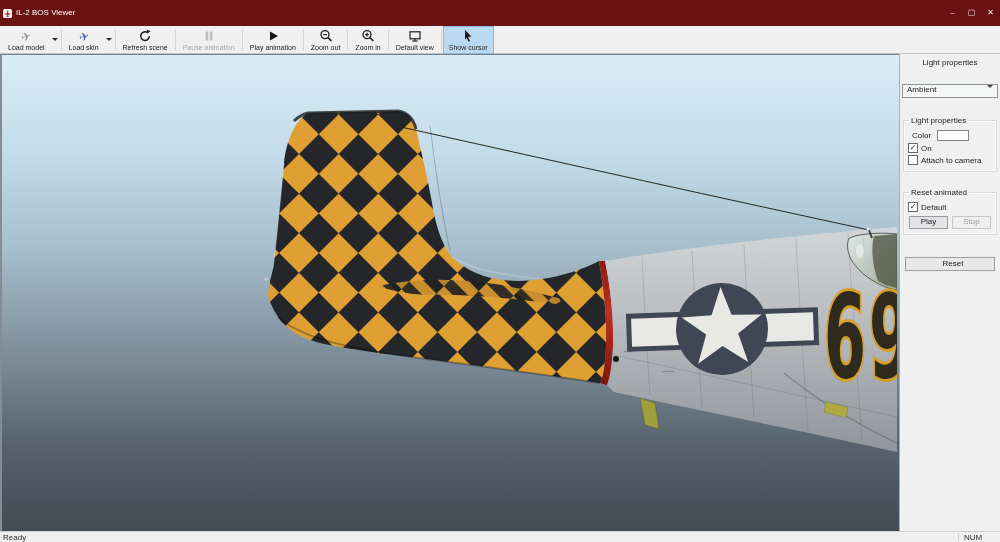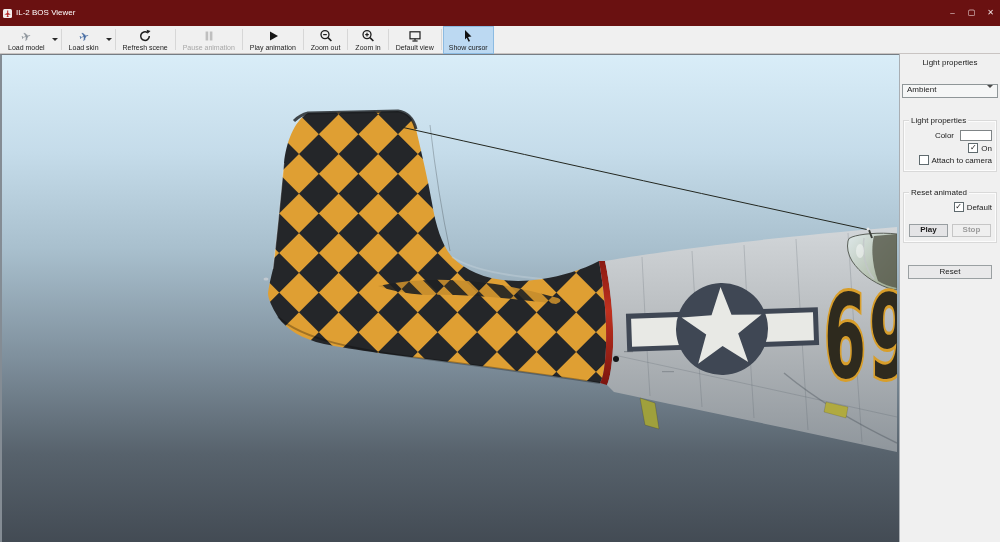--- a/index.html
+++ b/index.html
@@ -33,28 +33,28 @@
     background:linear-gradient(to bottom,#d9edf8 0%,#c5dcea 20%,#a8bfcd 40%,#7f909d 62%,#57626c 82%,#434b54 100%);overflow:hidden;text-align:right;}
   .viewport svg{position:absolute;left:0;top:0;}
 
   
   .sidepanel{flex:1 1 auto;background:#f0f0f0;border-left:1px solid #a9aeb3;font-size:8px;color:#1a1a1a;display:flex;flex-direction:column;gap:14px;}
   .panel-title{text-align:center;padding:4px 0 3px;}
   .panel-select{margin:0 2px 2px;height:12px;border:1px solid #8f9698;background:#f5f6f6;display:flex;align-items:flex-start;justify-content:space-between;padding:0 4px;}
   .sel-caret{width:0;height:0;border-left:3px solid transparent;border-right:3px solid transparent;border-top:3px solid #4a4a4a;}
   .group{margin:6px 3px 0;border:1px solid #d9d9d9;box-shadow:0 0 0 1px #fcfcfc inset;position:relative;padding:7px 4px 4px;}
   .group-title{position:absolute;top:-5px;left:5px;background:#f0f0f0;padding:0 2px;white-space:nowrap;}
-  .prow{display:flex;align-items:center;margin:2px 0;justify-content:flex-end;}
+  .prow{display:flex;align-items:center;margin:2px 0;}
   .cbx{width:8px;height:8px;border:1px solid #5f6a6e;background:#fff;font-size:8px;line-height:8px;text-align:center;margin-right:3px;color:#141414;flex:0 0 auto;}
   .color-label{margin:0 6px 0 4px;}
   .swatch{width:30px;height:9px;background:#ffffff;border:1px solid #7f8486;}
-  .btn-row{display:flex;justify-content:space-between;margin:12px 1px 1px;font-weight:bold;}
+  .btn-row{display:flex;justify-content:space-between;margin:4px 1px 1px;}
   .pbtn{width:37px;height:11px;font-size:8px;background:#e4e4e6;border:1px solid #989ea1;text-align:center;line-height:10px;}
   .pbtn.disabled{background:#efefef;border-color:#c6c6c6;color:#9c9c9c;text-align:center;}
-  .reset-btn{margin:8px auto 0;width:82px;height:12px;font-size:8px;background:#e9e9ea;border:1px solid #9aa0a2;text-align:center;line-height:11px;}
+  .reset-btn{margin:8px auto 0;width:82px;height:12px;font-size:8px;background:#e9e9ea;border:1px solid #9aa0a2;text-align:center;line-height:11px;padding-left:6px;}
 
   
   .statusbar{height:10px;background:#f0f0f0;border-top:1px solid #cfd2d4;display:flex;align-items:center;font-size:8px;color:#2a2a2a;flex:0 0 auto;}
   .status-left{padding-left:3px;}
   .status-right{margin-left:auto;display:flex;align-items:center;height:100%;}
   .status-sep{width:1px;height:8px;background:#d2d2d2;}
   .status-num{width:36px;padding-left:5px;}
 </style>
 </head>
 <body>
@@ -316,14 +316,21 @@
           <div class="pbtn">Play</div>
           <div class="pbtn disabled">Stop</div>
         </div>
       </div>
 
 
       <div class="reset-btn">Reset</div>
     </div>
   </div>
 
+  <div class="statusbar">
+    <span class="status-left">Ready</span>
+    <div class="status-right">
+      <span class="status-sep"></span>
+      <span class="status-num">NUM</span>
+    </div>
+  </div>
 
 </div>
 
 </body></html>

